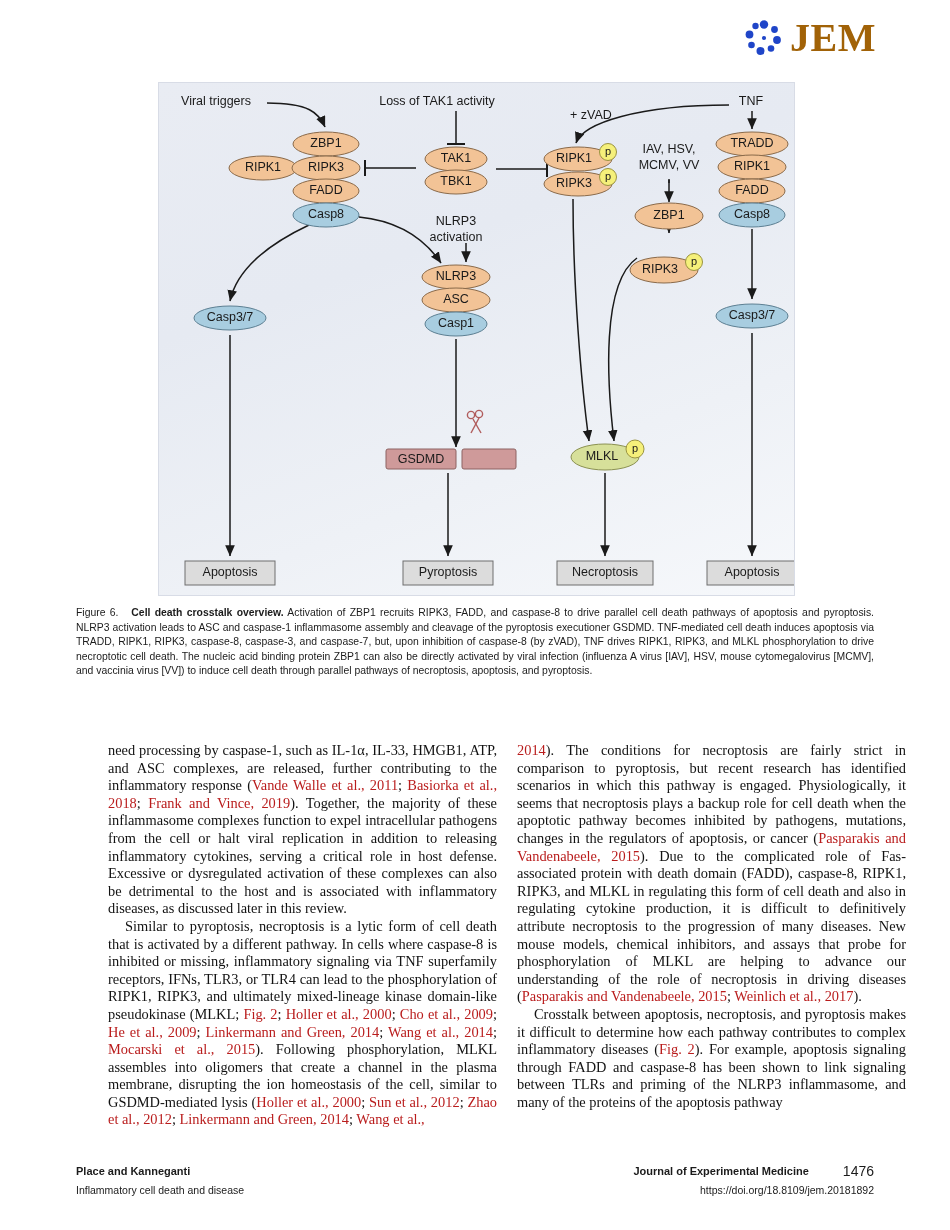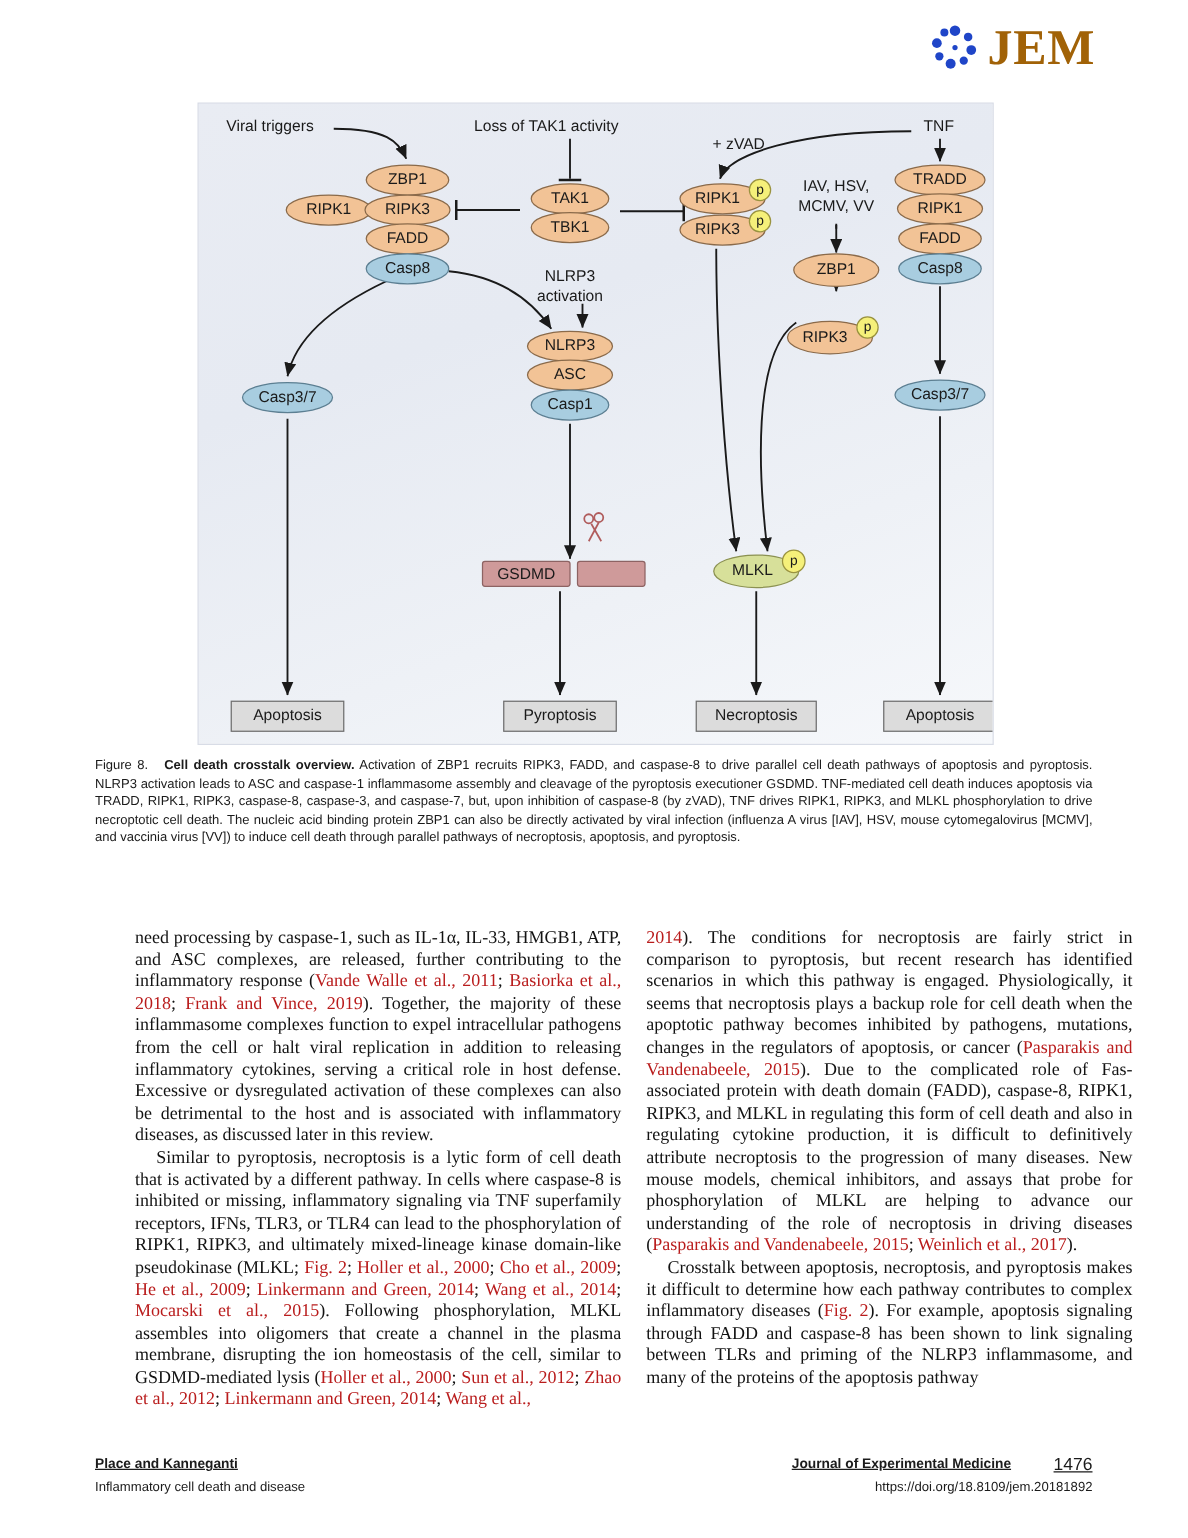--- a/index.html
+++ b/index.html
@@ -114,21 +114,21 @@
     top: 1163px;
     width: 798px;
     font-family: "Liberation Sans", sans-serif;
     color: #1b1b1b;
   }
   .footer-row {
     display: flex;
     justify-content: space-between;
     align-items: baseline;
   }
-  .footer-row.top { font-size: 11px; font-weight: 700; margin-bottom: 5px; text-decoration: underline; }
+  .footer-row.top { font-size: 11px; font-weight: 700; margin-bottom: 5px; }
   .footer-row.bottom { font-size: 10.5px; font-weight: 400; }
   .footer-right { display: flex; align-items: center; gap: 34px; }
   .footer-page { font-weight: 400; font-size: 14px; }
 </style>
 </head>
 <body>
 
 <div class="masthead">
   <svg class="jem-mark" viewBox="0 0 40 40">
     <g fill="#1f45c8">
@@ -337,21 +337,21 @@
       <text class="outcome-label" x="446" y="490">Necroptosis</text>
     </g>
     <g>
       <rect x="548" y="478" width="90" height="24" fill="#dcdcdc" stroke="#6e6e6e" stroke-width="1"></rect>
       <text class="outcome-label" x="593" y="490">Apoptosis</text>
     </g>
   </svg>
 </div>
 
 <div class="caption">
-  <span>Figure 8.</span>
+  <span>Figure 6.</span>
   <span>&nbsp;&nbsp;</span><b>Cell death crosstalk overview.</b><span> Activation of ZBP1 recruits RIPK3, FADD, and caspase-8 to drive parallel cell death pathways of apoptosis and pyroptosis. NLRP3 activation leads to ASC and caspase-1 inflammasome assembly and cleavage of the pyroptosis executioner GSDMD. TNF-mediated cell death induces apoptosis via TRADD, RIPK1, RIPK3, caspase-8, caspase-3, and caspase-7, but, upon inhibition of caspase-8 (by zVAD), TNF drives RIPK1, RIPK3, and MLKL phosphorylation to drive necroptotic cell death. The nucleic acid binding protein ZBP1 can also be directly activated by viral infection (influenza A virus [IAV], HSV, mouse cytomegalovirus [MCMV], and vaccinia virus [VV]) to induce cell death through parallel pathways of necroptosis, apoptosis, and pyroptosis.</span>
 </div>
 
 <div class="col col-left" id="col-left">
     <p><span>need processing by caspase-1, such as IL-1α, IL-33, HMGB1, ATP, and ASC complexes, are released, further contributing to the inflammatory response (</span><span class="ref">Vande Walle et al., 2011</span><span>; </span><span class="ref">Basiorka et al., 2018</span><span>; </span><span class="ref">Frank and Vince, 2019</span><span>). Together, the majority of these inflammasome complexes function to expel intracellular pathogens from the cell or halt viral replication in addition to releasing inflammatory cytokines, serving a critical role in host defense. Excessive or dysregulated activation of these complexes can also be detrimental to the host and is associated with inflammatory diseases, as discussed later in this review.</span></p>
     <p class="indent"><span>Similar to pyroptosis, necroptosis is a lytic form of cell death that is activated by a different pathway. In cells where caspase-8 is inhibited or missing, inflammatory signaling via TNF superfamily receptors, IFNs, TLR3, or TLR4 can lead to the phosphorylation of RIPK1, RIPK3, and ultimately mixed-lineage kinase domain-like pseudokinase (MLKL; </span><span class="ref">Fig. 2</span><span>; </span><span class="ref">Holler et al., 2000</span><span>; </span><span class="ref">Cho et al., 2009</span><span>; </span><span class="ref">He et al., 2009</span><span>; </span><span class="ref">Linkermann and Green, 2014</span><span>; </span><span class="ref">Wang et al., 2014</span><span>; </span><span class="ref">Mocarski et al., 2015</span><span>). Following phosphorylation, MLKL assembles into oligomers that create a channel in the plasma membrane, disrupting the ion homeostasis of the cell, similar to GSDMD-mediated lysis (</span><span class="ref">Holler et al., 2000</span><span>; </span><span class="ref">Sun et al., 2012</span><span>; </span><span class="ref">Zhao et al., 2012</span><span>; </span><span class="ref">Linkermann and Green, 2014</span><span>; </span><span class="ref">Wang et al.,</span></p>
   </div>
 <div class="col col-right" id="col-right">
     <p><span class="ref">2014</span><span>). The conditions for necroptosis are fairly strict in comparison to pyroptosis, but recent research has identified scenarios in which this pathway is engaged. Physiologically, it seems that necroptosis plays a backup role for cell death when the apoptotic pathway becomes inhibited by pathogens, mutations, changes in the regulators of apoptosis, or cancer (</span><span class="ref">Pasparakis and Vandenabeele, 2015</span><span>). Due to the complicated role of Fas-associated protein with death domain (FADD), caspase-8, RIPK1, RIPK3, and MLKL in regulating this form of cell death and also in regulating cytokine production, it is difficult to definitively attribute necroptosis to the progression of many diseases. New mouse models, chemical inhibitors, and assays that probe for phosphorylation of MLKL are helping to advance our understanding of the role of necroptosis in driving diseases (</span><span class="ref">Pasparakis and Vandenabeele, 2015</span><span>; </span><span class="ref">Weinlich et al., 2017</span><span>).</span></p>
     <p class="indent"><span>Crosstalk between apoptosis, necroptosis, and pyroptosis makes it difficult to determine how each pathway contributes to complex inflammatory diseases (</span><span class="ref">Fig. 2</span><span>). For example, apoptosis signaling through FADD and caspase-8 has been shown to link signaling between TLRs and priming of the NLRP3 inflammasome, and many of the proteins of the apoptosis pathway</span></p>

